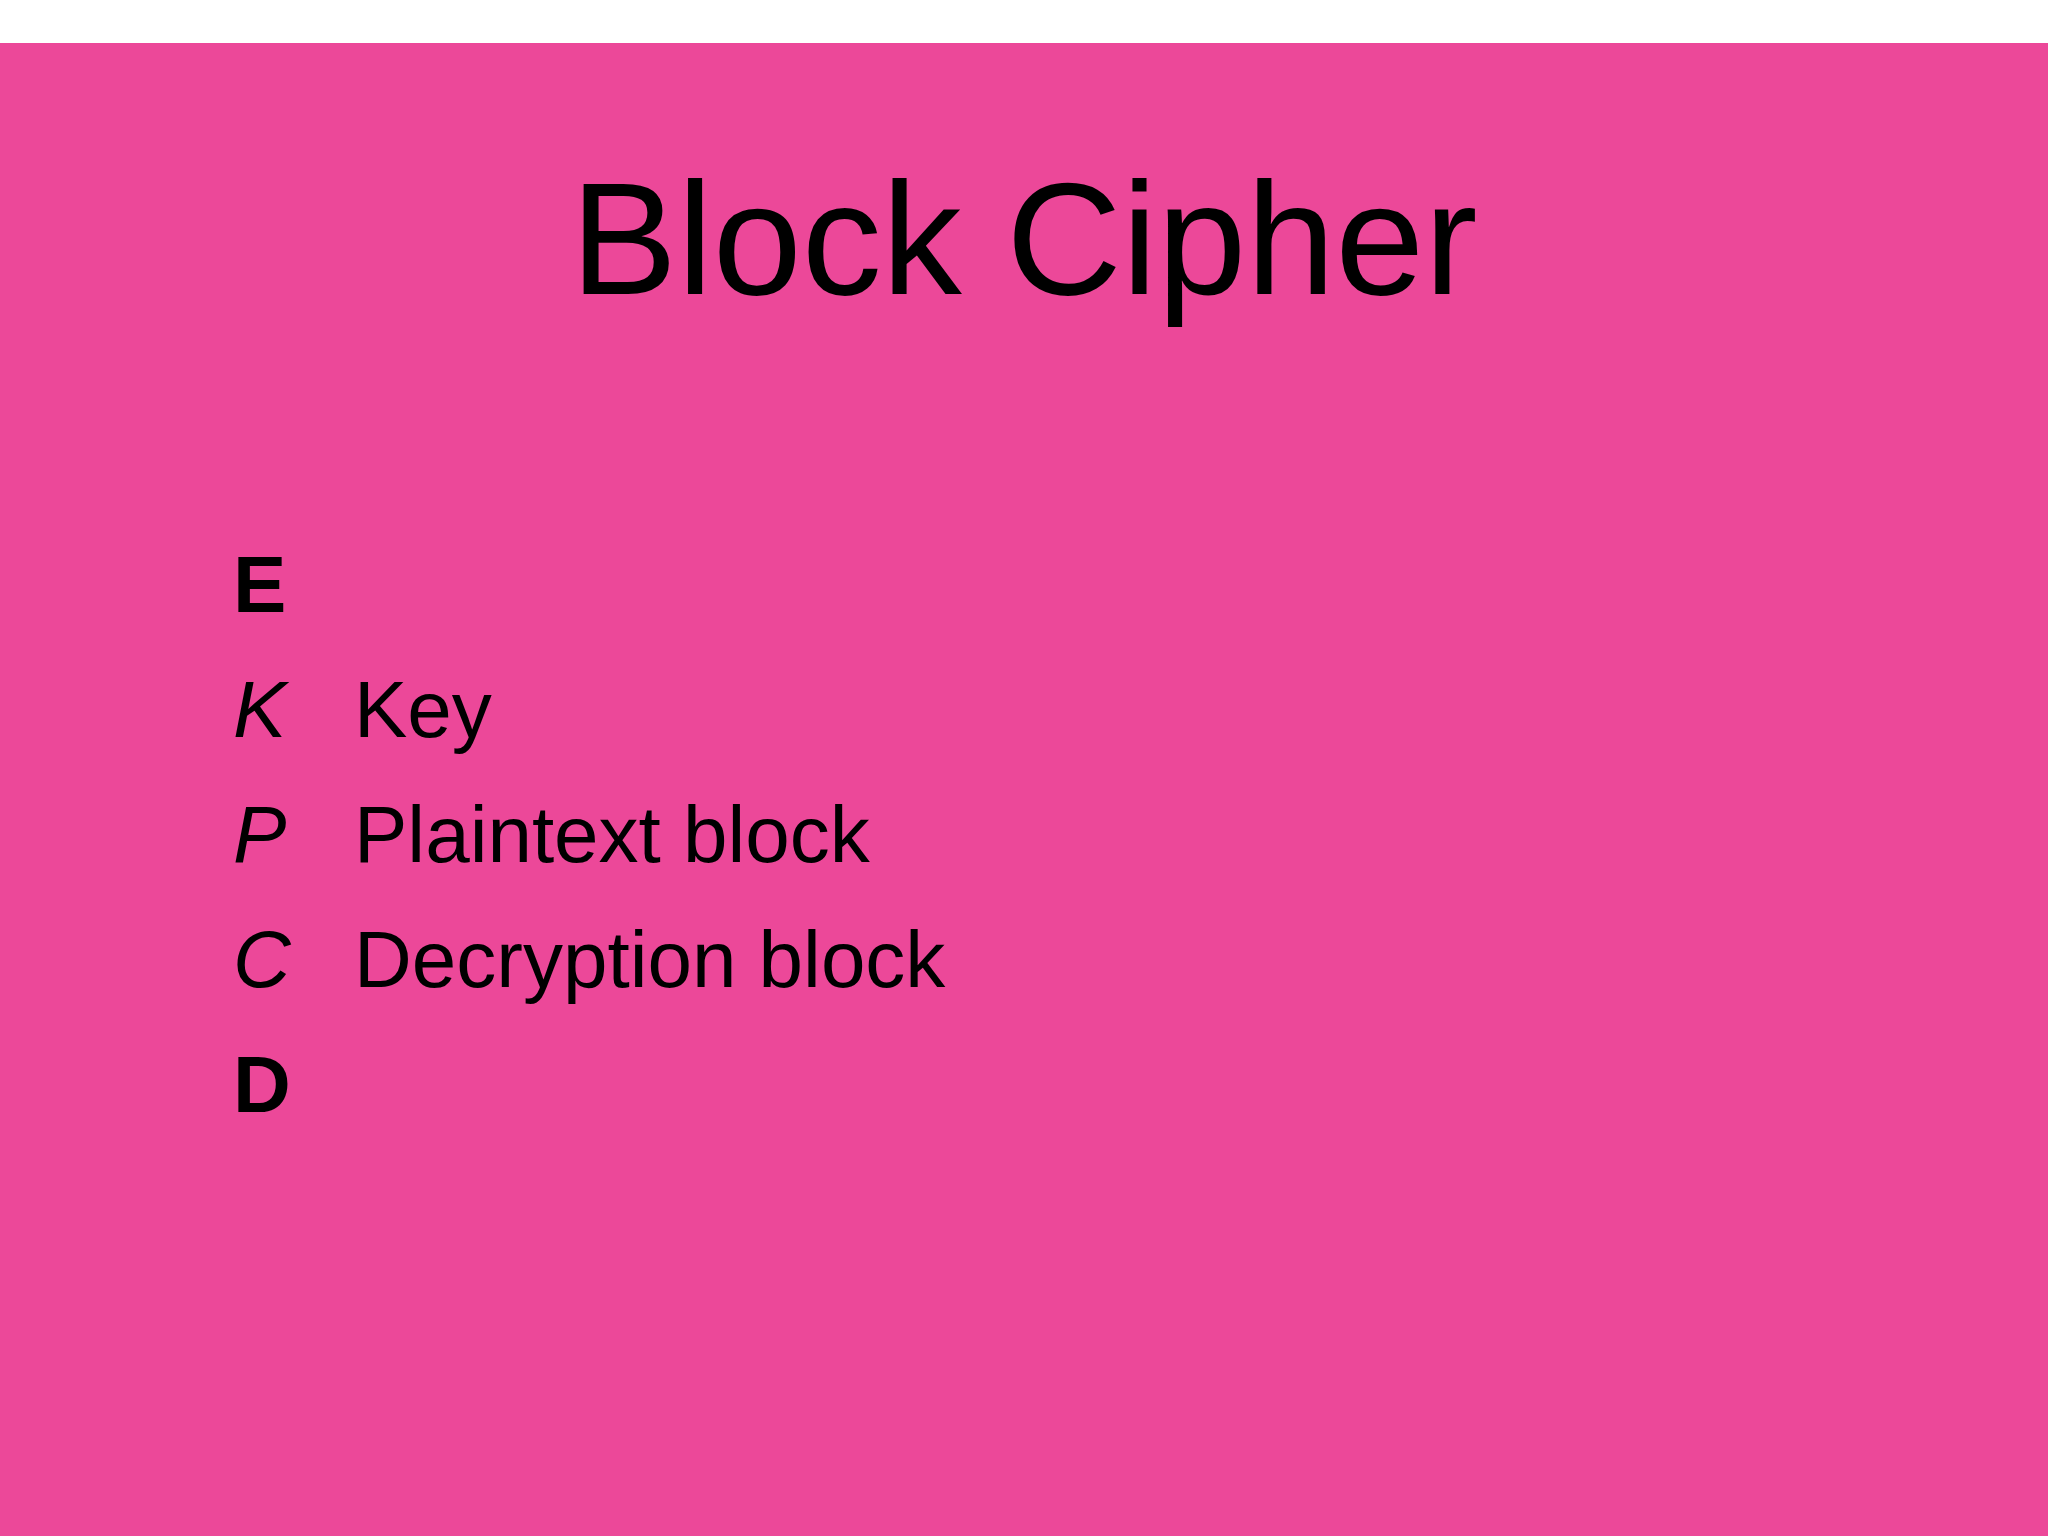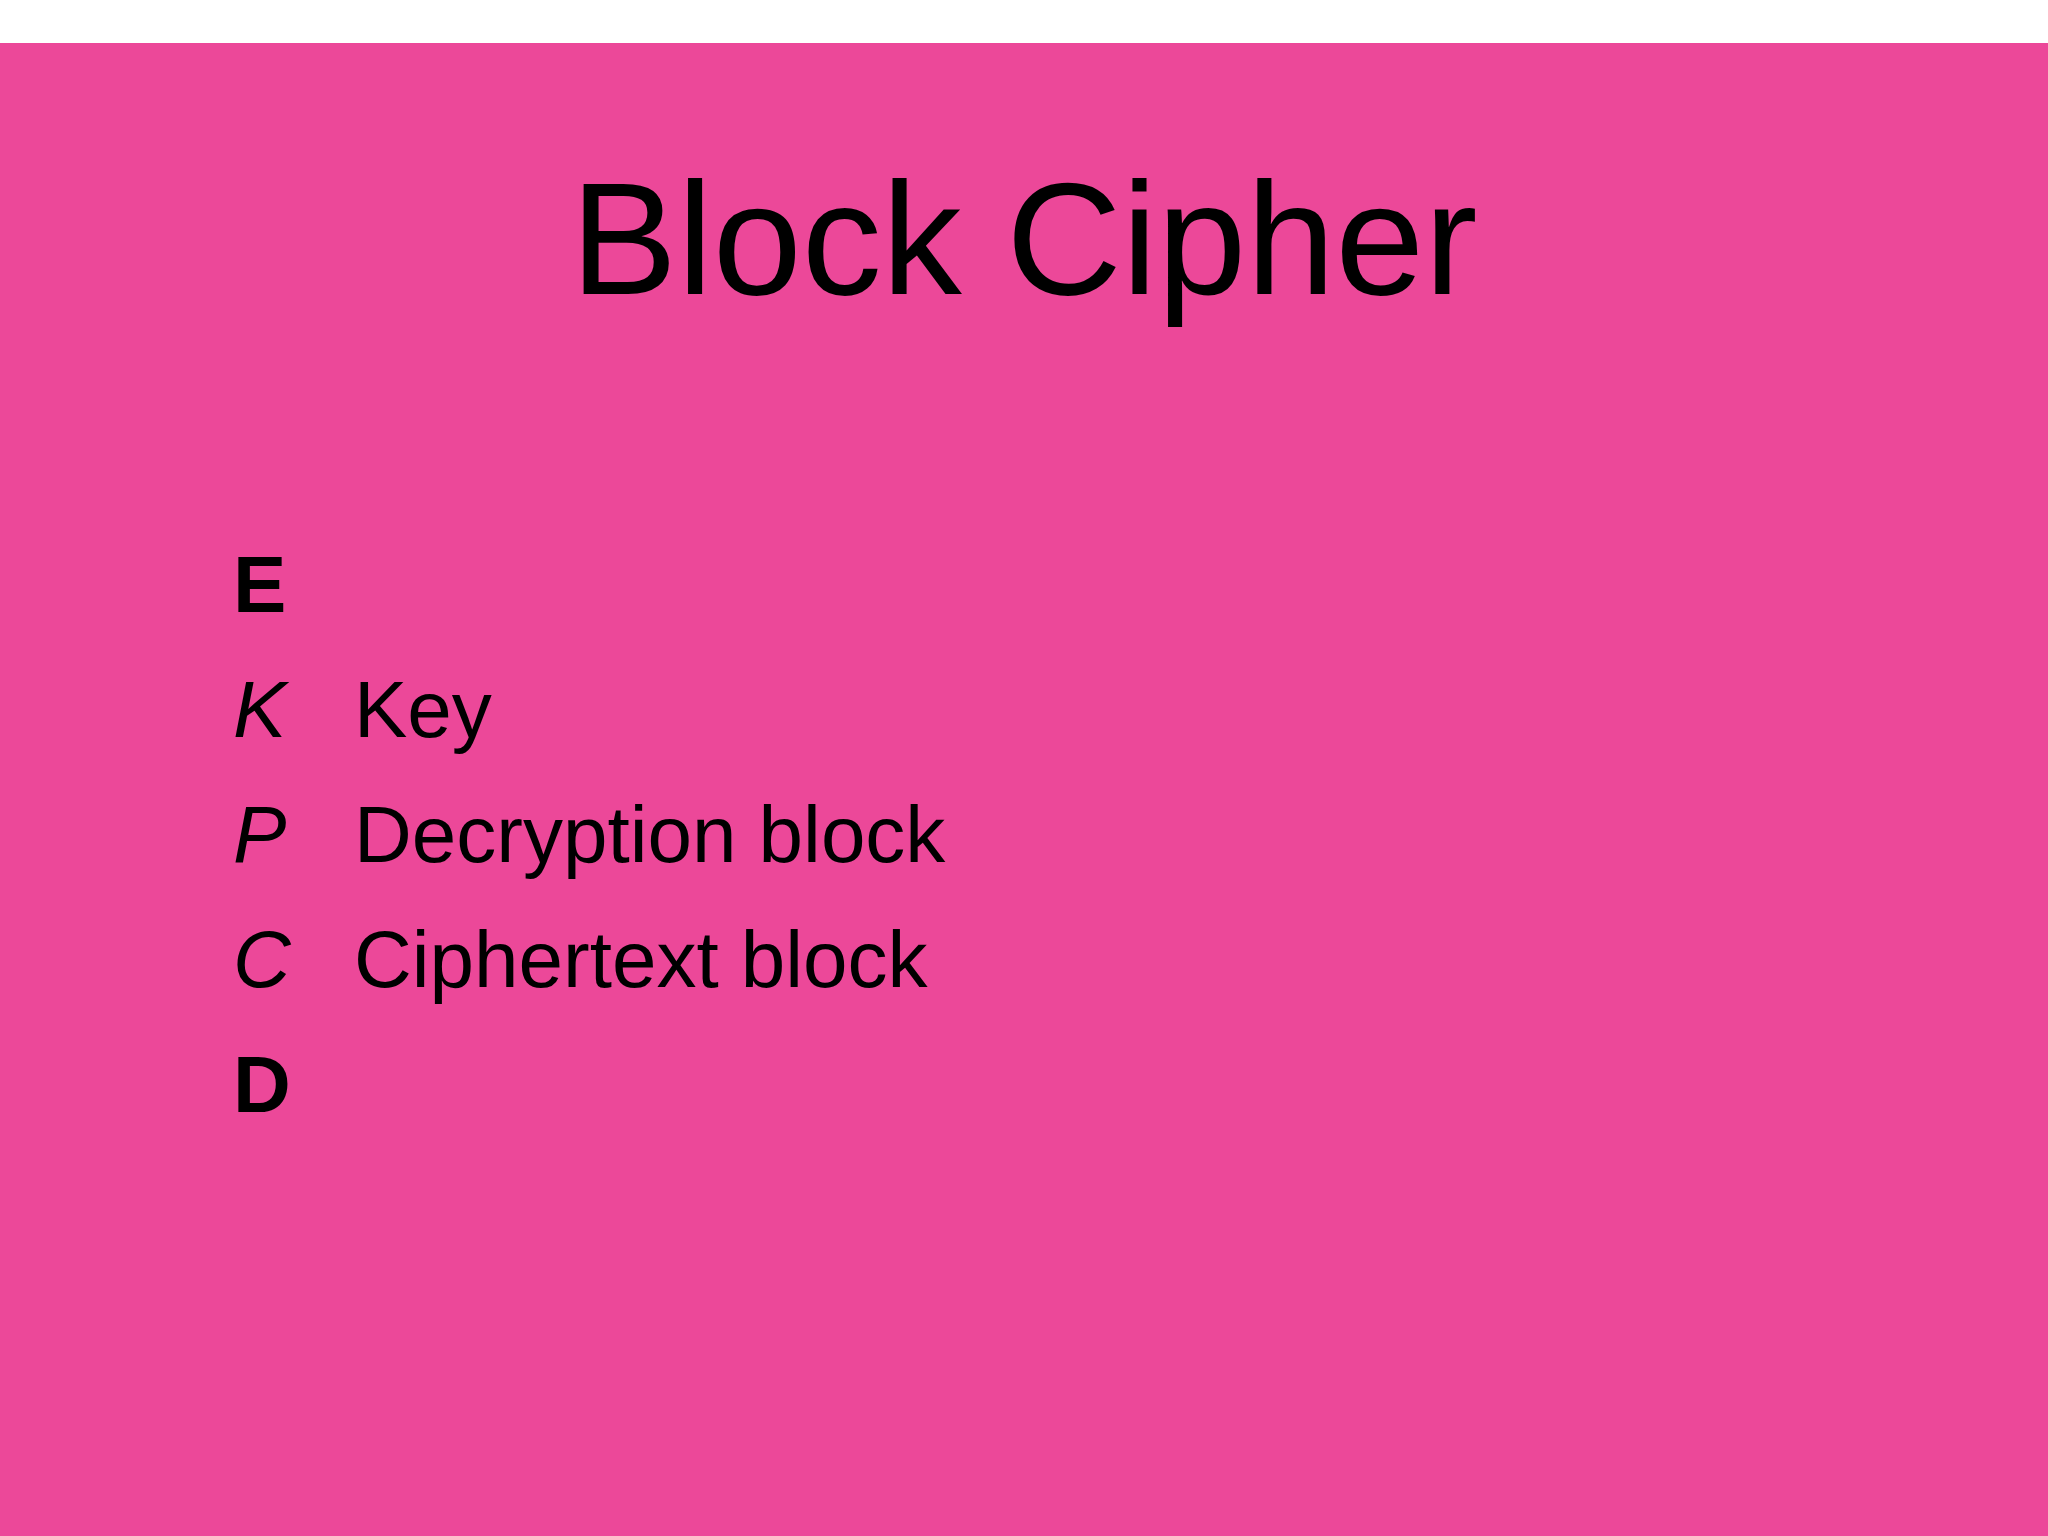--- a/index.html
+++ b/index.html
@@ -63,23 +63,23 @@
   <div class="list" id="definition-list">
       <div class="row term">
         <span class="letter bold">E</span>
       </div>
       <div class="row term">
         <span class="letter italic">K</span>
         <span class="desc">Key</span>
       </div>
       <div class="row term">
         <span class="letter italic">P</span>
-        <span class="desc">Decryption block</span>
+        <span class="desc">Plaintext block</span>
       </div>
       <div class="row term">
         <span class="letter italic">C</span>
-        <span class="desc">Ciphertext block</span>
+        <span class="desc">Decryption block</span>
       </div>
       <div class="row term">
         <span class="letter bold">D</span>
       </div>
     </div>
 </div>
 
 </body></html>

